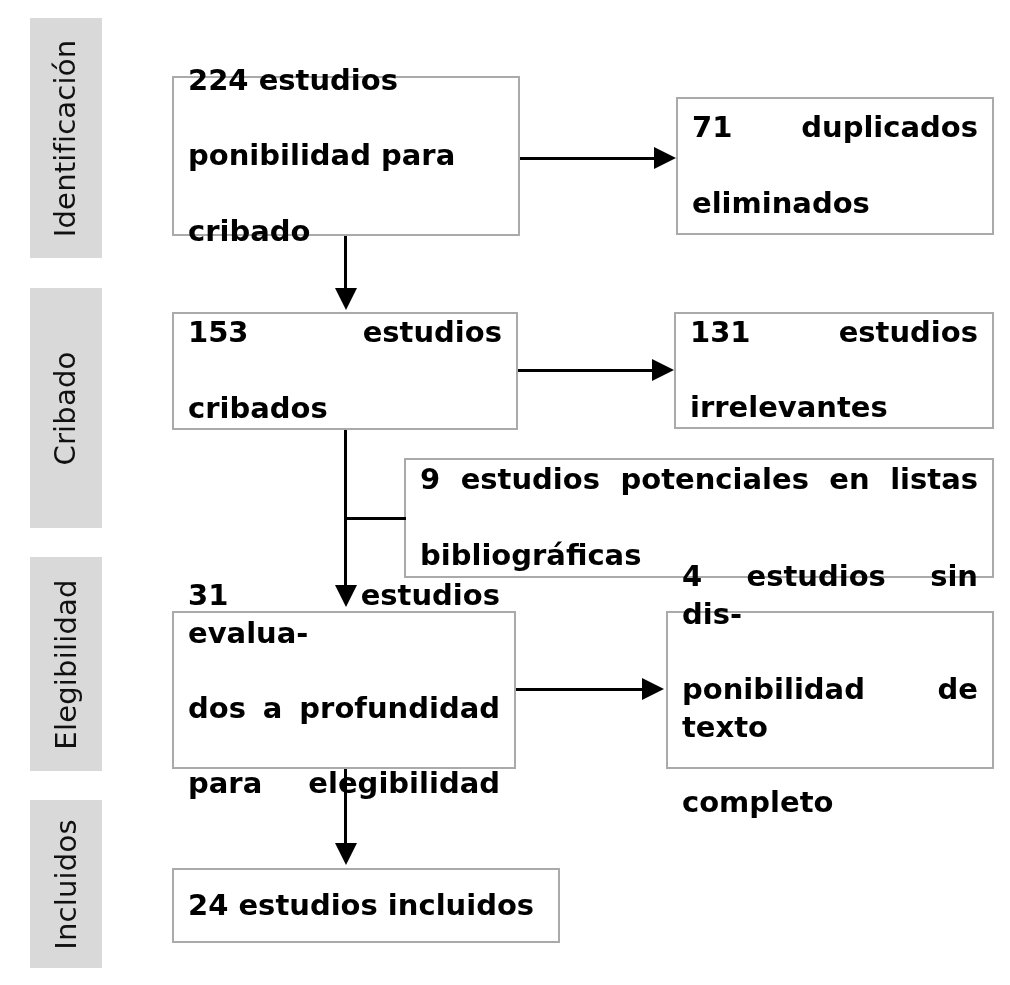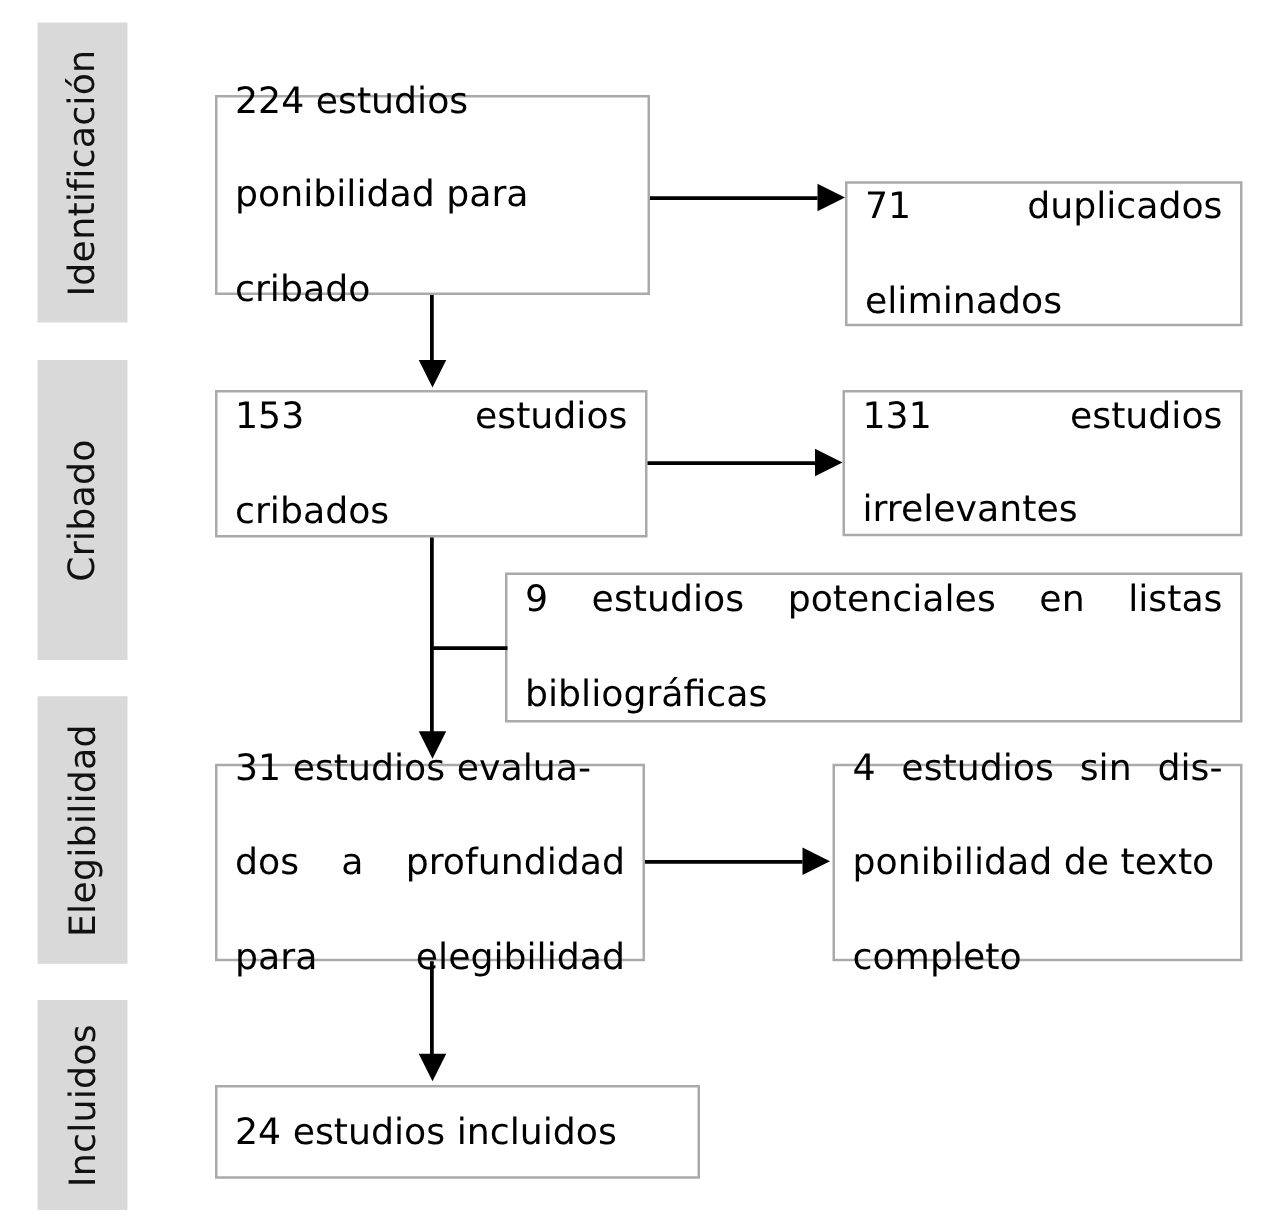--- a/index.html
+++ b/index.html
@@ -58,20 +58,21 @@
     width: 100%;
     box-sizing: border-box;
     padding: 0 14px;
     font-size: 29px;
     line-height: 1.30;
     color: #000000;
     text-align: justify;
     -webkit-hyphens: none;
     hyphens: none;
     white-space: pre-line;
+    font-weight: bold;
   }
   
   .flow-text .ln {
     display: block;
     text-align: justify;
     text-align-last: left;
   }
   .flow-text .ln.j {
     text-align-last: justify;
   }
@@ -122,21 +123,21 @@
   </div>
 
   <div class="flow-box" style="left:172px; top:76px; width:348px; height:160px;">
     <span class="flow-text">
       <span class="ln">224 estudios</span>
       <span class="ln">ponibilidad para</span>
       <span class="ln">cribado</span>
     </span>
   </div>
 
-  <div class="flow-box" style="left:676px; top:97px; width:318px; height:116px;margin-top:48px;">
+  <div class="flow-box" style="left:676px; top:97px; width:318px; height:138px;">
     <span class="flow-text">
       <span class="ln j">71 duplicados</span>
       <span class="ln">eliminados</span>
     </span>
   </div>
 
   <div class="conn h" style="left:520px; top:157px; width:134px;"></div>
   <div class="arrow-head right" style="left:654px; top:147px;"></div>
 
   <div class="conn v" style="left:344px; top:236px; height:56px;"></div>

